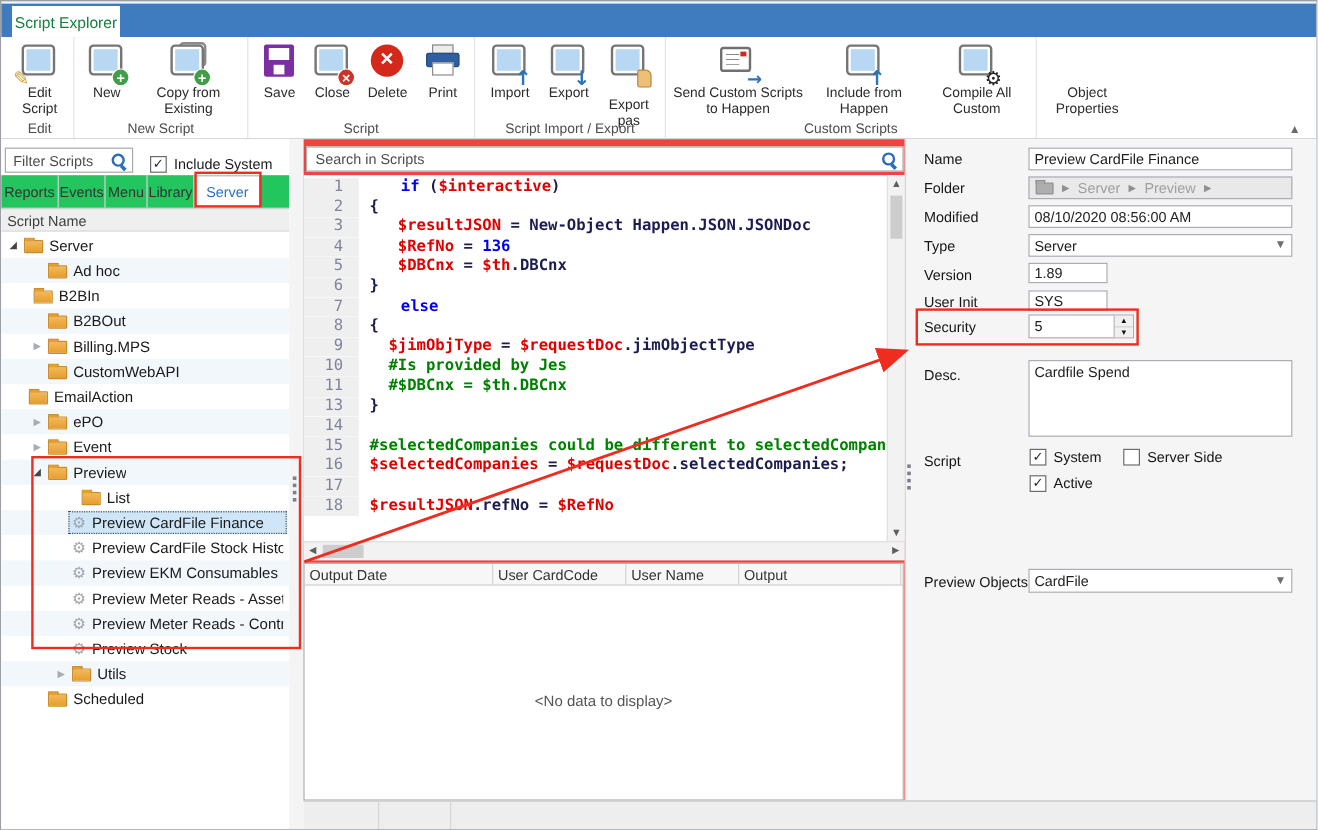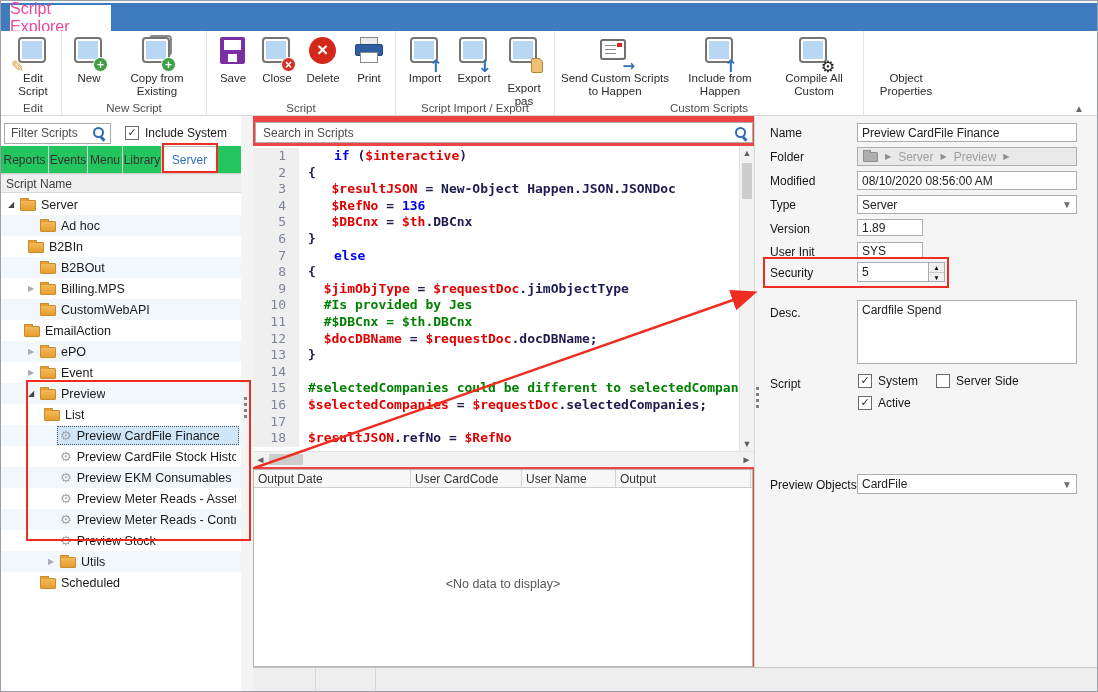--- a/index.html
+++ b/index.html
@@ -5,21 +5,21 @@
   :root{
     --blue:#3e7cbf; --red:#ee2c1f; --sel:#cfe6f8; --tabblue:#2f72c0;
     --kw:#0000ee; --varc:#e00000; --cm:#008000; --num:#0000ee; --plain:#1c1c50;
   }
   *{margin:0;padding:0;box-sizing:border-box;}
   body{font-family:"Liberation Sans","DejaVu Sans",sans-serif;background:#fff;width:1098px;}
   .window{position:relative;width:1098px;height:692px;border:1px solid #9aa0a6;overflow:hidden;background:#fff;}
 
   
   .titlebar{position:absolute;top:0;left:0;right:0;height:30px;background:var(--blue);border-top:2px solid #f4f7fa;}
-  .doc-tab{position:absolute;left:9px;top:2px;bottom:0;width:101px;background:#fff;display:flex;align-items:center;justify-content:center;font-size:16px;color:#ec4899;}
+  .doc-tab{position:absolute;left:9px;top:2px;bottom:0;width:90px;background:#fff;display:flex;align-items:center;justify-content:center;font-size:13px;color:#15803d;}
 
   
   .ribbon{position:absolute;top:30px;left:0;right:0;height:85px;background:#fff;border-bottom:1px solid #d6d6d6;display:flex;align-items:stretch;padding-left:4px;}
   .rgroup{position:relative;display:flex;flex-direction:column;padding:3px 5px 14px;border-right:1px solid #e4e4e4;}
   .rgroup.nolabel{border-right:none;}
   .rbtns{display:flex;flex:1;align-items:flex-start;gap:2px;}
   .rbtn{display:flex;flex-direction:column;align-items:center;padding-top:2px;cursor:default;}
   .rlab{font-size:11.5px;line-height:13px;text-align:center;color:#2b2b2b;margin-top:2px;}
   .rglab{position:absolute;bottom:1px;left:0;right:0;text-align:center;font-size:11.5px;color:#4d4d4d;}
   .ribbon-collapse{position:absolute;right:10px;bottom:3px;width:16px;height:14px;text-align:center;}
@@ -45,21 +45,21 @@
   .arr{position:absolute;right:0;bottom:-4px;color:#2e74b5;font:bold 17px/16px "DejaVu Sans",sans-serif;}
   .scr{position:absolute;right:-1px;bottom:-3px;width:12px;height:15px;background:#ecc078;border:1px solid #b88434;border-radius:2px 5px 2px 2px;}
   .env{position:absolute;left:3px;top:3px;width:26px;height:21px;background:#fff;border:2px solid #707070;border-radius:3px;}
   .env::before{content:"";position:absolute;left:3px;top:4px;width:11px;height:9px;background:repeating-linear-gradient(#8a8a8a 0 1px,transparent 1px 4px);}
   .env::after{content:"";position:absolute;right:2px;top:2px;width:5px;height:4px;background:#d3281a;}
   .sarr2{position:absolute;right:-2px;bottom:-3px;color:#2e74b5;font:bold 15px/14px "DejaVu Sans",sans-serif;}
   .gearb{position:absolute;right:-3px;bottom:-5px;font-size:16px;color:#222;line-height:1;}
 
   
   .left-panel{position:absolute;left:0;top:115px;width:240px;height:575px;background:#fff;}
-  .filter-row{position:absolute;top:6px;left:3px;right:0;height:22px;display:flex;align-items:center;}
+  .filter-row{position:absolute;top:6px;left:3px;right:0;height:22px;display:flex;align-items:flex-end;}
   .filter-box{width:107px;height:21px;border:1px solid #a9a9a9;background:#fff;display:flex;align-items:center;padding:0 4px 0 6px;}
   .ph{flex:1;font-size:12px;color:#4d4d4d;white-space:nowrap;overflow:hidden;}
   .mag{width:14px;height:14px;position:relative;flex:none;}
   .mag::before{content:"";position:absolute;left:1px;top:1px;width:7px;height:7px;border:2px solid #2e6db5;border-radius:50%;}
   .mag::after{content:"";position:absolute;left:10px;top:10px;width:5px;height:2.5px;background:#2e6db5;transform:rotate(45deg);transform-origin:0 0;}
   .cb{width:14px;height:14px;border:1px solid #6b6b6b;background:#fff;font:bold 11px/12px "DejaVu Sans",sans-serif;text-align:center;color:#1d2733;flex:none;}
   .cb-sys{margin-left:14px;}
   .cb-label{font-size:12px;color:#1a1a1a;margin-left:6px;white-space:nowrap;}
   .tabs{position:absolute;top:30px;left:0;right:0;height:28px;background:#22c55e;border-bottom:1px solid #cfcfcf;display:flex;align-items:stretch;}
   .ltab{display:flex;align-items:center;justify-content:center;font-size:12px;color:#333;border-right:1px solid #d2d2d2;}
@@ -371,21 +371,21 @@
             <span class="tlabel">Event</span>
           </div>
         </div>
         <div class="trow stripe" style="padding-left: 24px;">
           <span class="texp exp">◢</span>
           <div class="hl">
             <span class="tfold"></span>
             <span class="tlabel">Preview</span>
           </div>
         </div>
-        <div class="trow" style="padding-left: 28px;">
+        <div class="trow" style="padding-left: 52px;">
           <span class="texp"></span>
           <div class="hl">
             <span class="tfold"></span>
             <span class="tlabel">List</span>
           </div>
         </div>
         <div class="trow stripe sel" style="padding-left: 44px;">
           <span class="texp"></span>
           <div class="hl">
             <span class="tgear">⚙</span>
@@ -464,21 +464,20 @@
           <div class="cline"><span class="cnum">2</span><span class="cp">{</span></div>
           <div class="cline"><span class="cnum">3</span><span class="cp">   </span><span class="cv">$resultJSON</span><span class="cp"> = New-Object Happen.JSON.JSONDoc</span></div>
           <div class="cline"><span class="cnum">4</span><span class="cp">   </span><span class="cv">$RefNo</span><span class="cp"> = </span><span class="cn">136</span></div>
           <div class="cline"><span class="cnum">5</span><span class="cp">   </span><span class="cv">$DBCnx</span><span class="cp"> = </span><span class="cv">$th</span><span class="cp">.DBCnx</span></div>
           <div class="cline"><span class="cnum">6</span><span class="cp">}</span></div>
           <div class="cline"><span class="cnum">7</span><span class="ck">else</span></div>
           <div class="cline"><span class="cnum">8</span><span class="cp">{</span></div>
           <div class="cline"><span class="cnum">9</span><span class="cp">  </span><span class="cv">$jimObjType</span><span class="cp"> = </span><span class="cv">$requestDoc</span><span class="cp">.jimObjectType</span></div>
           <div class="cline"><span class="cnum">10</span><span class="cc">  #Is provided by Jes</span></div>
           <div class="cline"><span class="cnum">11</span><span class="cc">  #$DBCnx = $th.DBCnx</span></div>
-          <div class="cline"><span class="cnum">12</span><span class="cp">  </span><span class="cv">$docDBName</span><span class="cp"> = </span><span class="cv">$requestDoc</span><span class="cp">.docDBName;</span></div>
           <div class="cline"><span class="cnum">13</span><span class="cp">}</span></div>
           <div class="cline"><span class="cnum">14</span></div>
           <div class="cline"><span class="cnum">15</span><span class="cc">#selectedCompanies could be different to selectedCompanies</span></div>
           <div class="cline"><span class="cnum">16</span><span class="cv">$selectedCompanies</span><span class="cp"> = </span><span class="cv">$requestDoc</span><span class="cp">.selectedCompanies;</span></div>
           <div class="cline"><span class="cnum">17</span></div>
           <div class="cline"><span class="cnum">18</span><span class="cv">$resultJSON</span><span class="cp">.refNo = </span><span class="cv">$RefNo</span></div>
         </div>
       <div class="vscroll">
         <span class="sarrow" style="top:0;">▲</span>
         <div class="vthumb"></div>

